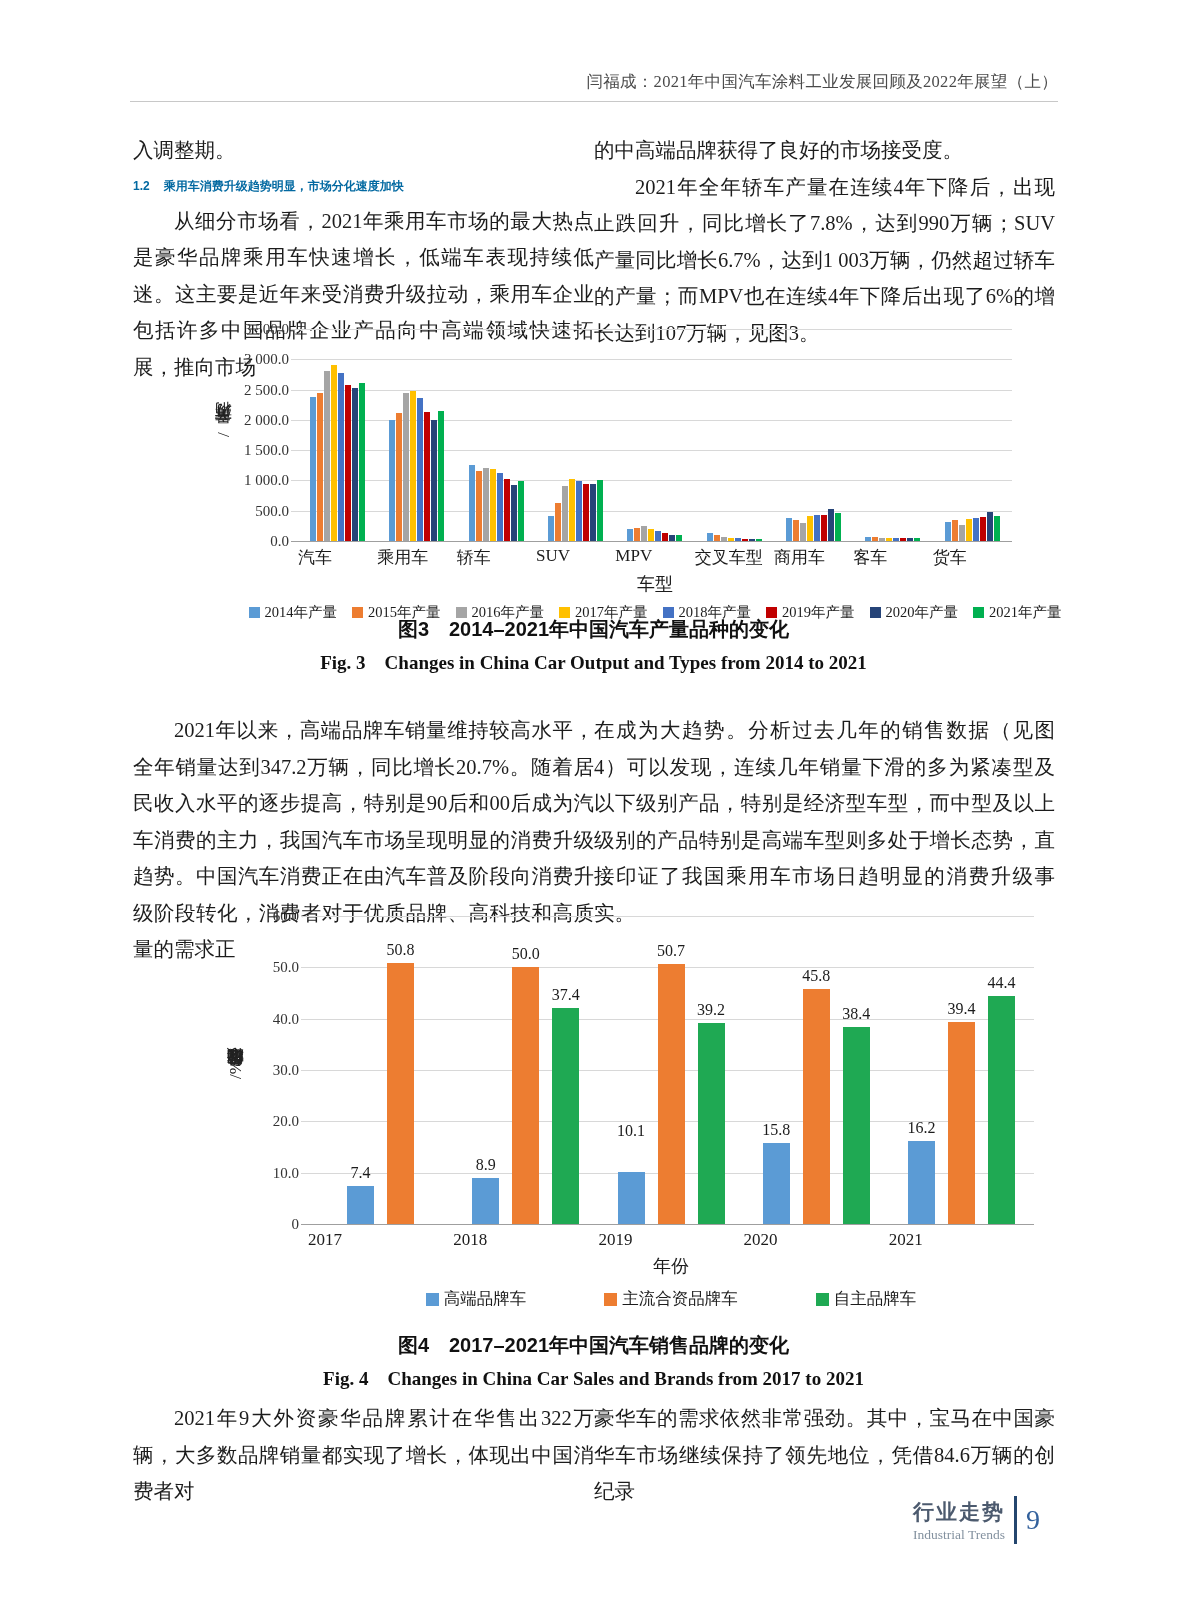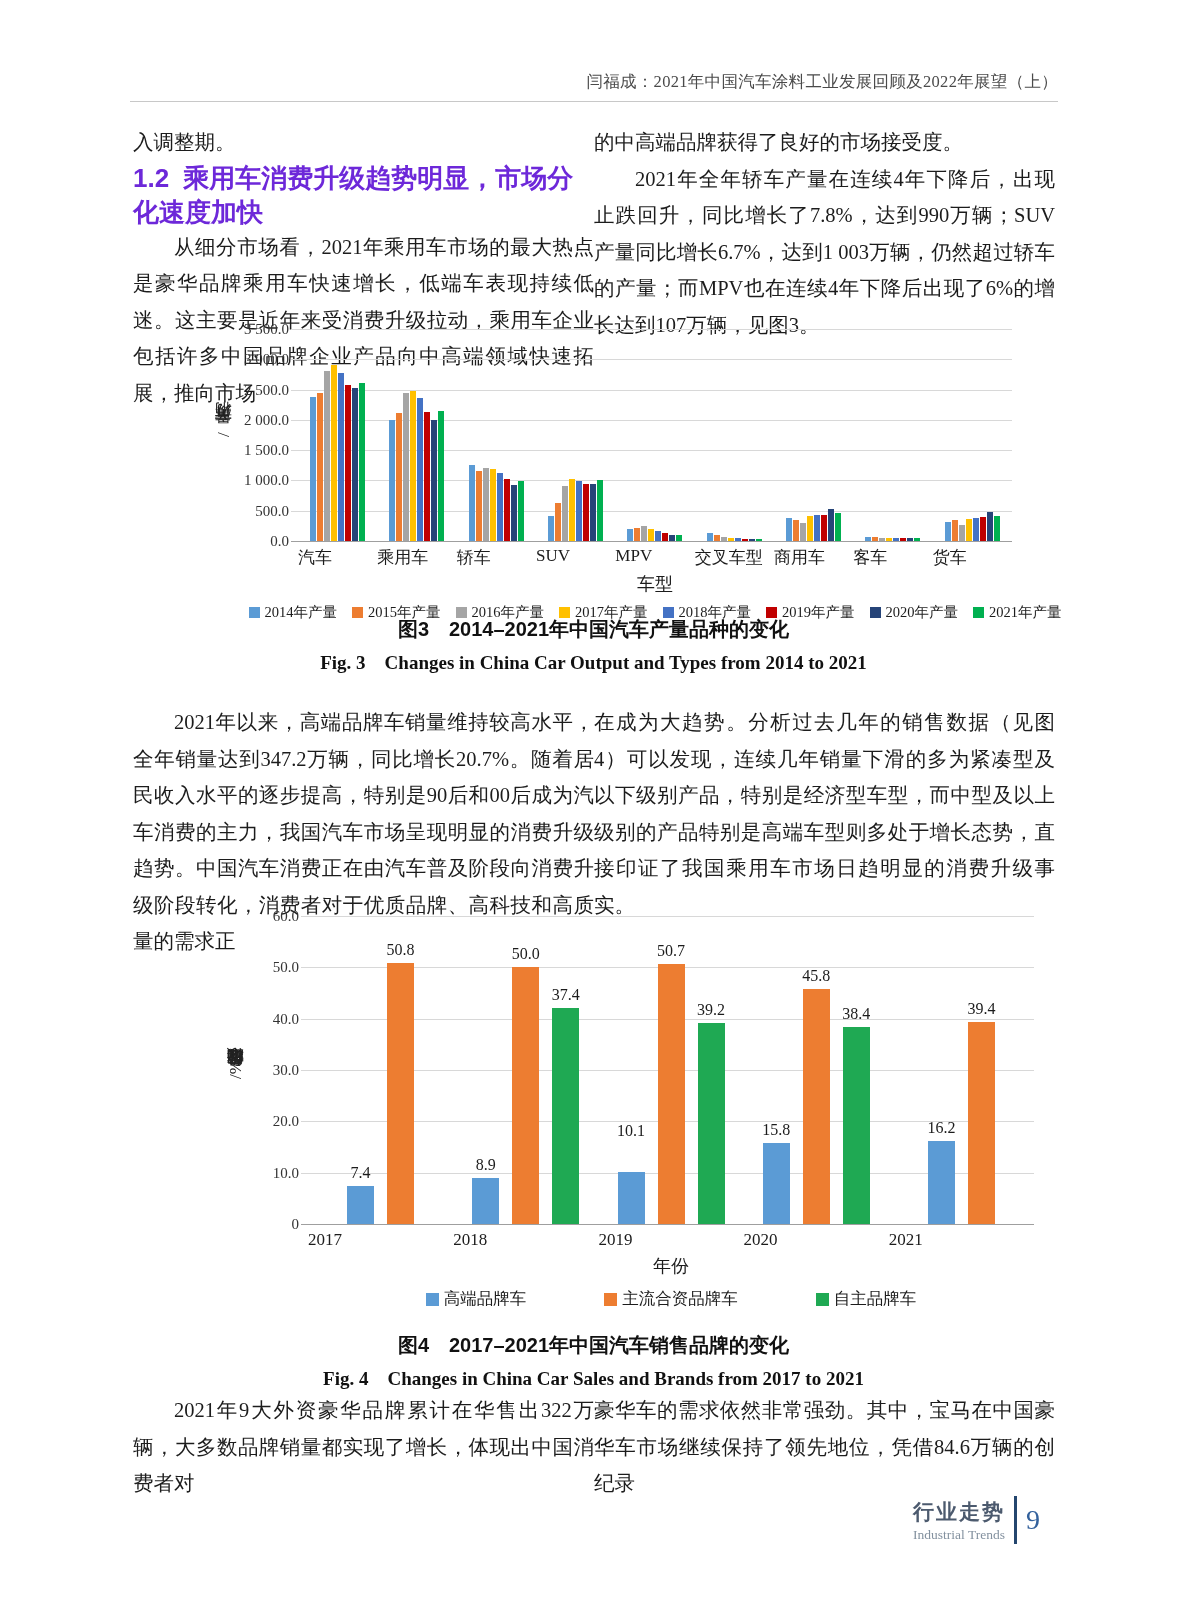--- a/index.html
+++ b/index.html
@@ -5,29 +5,29 @@
   html,body{margin:0;padding:0;background:#ffffff;}
   .page{position:relative;width:1187px;height:1600px;background:#ffffff;overflow:hidden;
         font-family:"Liberation Serif",serif;color:#1c1c1c;}
 
   
   .header-line{position:absolute;top:71px;left:130px;width:928px;text-align:right;
                font-size:16.5px;color:#4a4a4a;letter-spacing:.3px;}
   .header-rule{position:absolute;top:101px;left:130px;width:928px;height:1px;background:#c8c8c8;}
 
   
-  .cols{position:absolute;left:133px;width:922px;display:flex;}
+  .cols{position:absolute;left:133px;width:922px;display:flex;margin-top:8px;}
   .col{flex:1;font-size:20.5px;line-height:36.5px;text-align:justify;}
   .top-cols{top:124px;}
   .mid-cols{top:704px;}
   .bot-cols{top:1392px;}
   .indent{text-indent:2em;}
   .noindent{text-indent:0;}
-  .section-heading{font-family:"Liberation Sans",sans-serif;font-weight:bold;color:#6d28d9;
-                   font-size:26px;line-height:34px;text-align:left;}
+  .section-heading{font-family:"Liberation Sans",sans-serif;font-weight:bold;color:#0369a1;
+                   font-size:12px;line-height:34px;text-align:left;}
   .section-heading .sec-no{margin-right:14px;}
   p{margin:0;}
 
   
   .chart{position:absolute;left:0;width:1187px;}
   #fig3{top:329px;}
   #fig4{top:916px;}
   .chart-inner{display:block;}
   #fig3 .chart-inner{margin-left:210px;width:802px;}
   #fig4 .chart-inner{margin-left:222px;width:812px;}
@@ -499,20 +499,24 @@
               </div>
               <div class="bar-group" style="gap: 13px;">
                 <div class="bar-wrap" style="width: 27px;">
                   <div class="bar-label">16.2</div>
                   <div class="bar" style="width: 27px; height: 27%; background: rgb(91, 155, 213);"></div>
                 </div>
                 <div class="bar-wrap" style="width: 27px;">
                   <div class="bar-label">39.4</div>
                   <div class="bar" style="width: 27px; height: 65.6667%; background: rgb(237, 125, 49);"></div>
                 </div>
+                <div class="bar-wrap" style="width: 27px;">
+                  <div class="bar-label">44.4</div>
+                  <div class="bar" style="width: 27px; height: 74%; background: rgb(31, 169, 83);"></div>
+                </div>
               </div>
             </div>
           </div>
       </div>
       <div class="xlabels">
           <div class="xlabel">2017</div>
           <div class="xlabel">2018</div>
           <div class="xlabel">2019</div>
           <div class="xlabel">2020</div>
           <div class="xlabel">2021</div>

